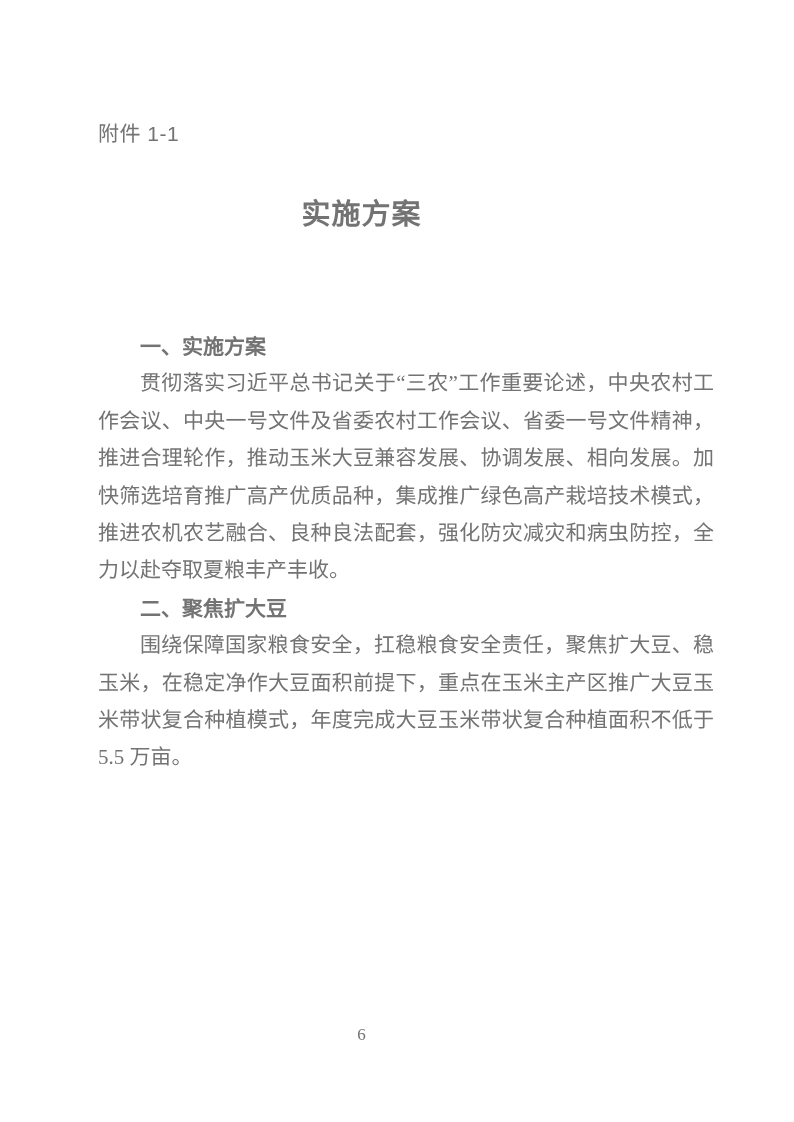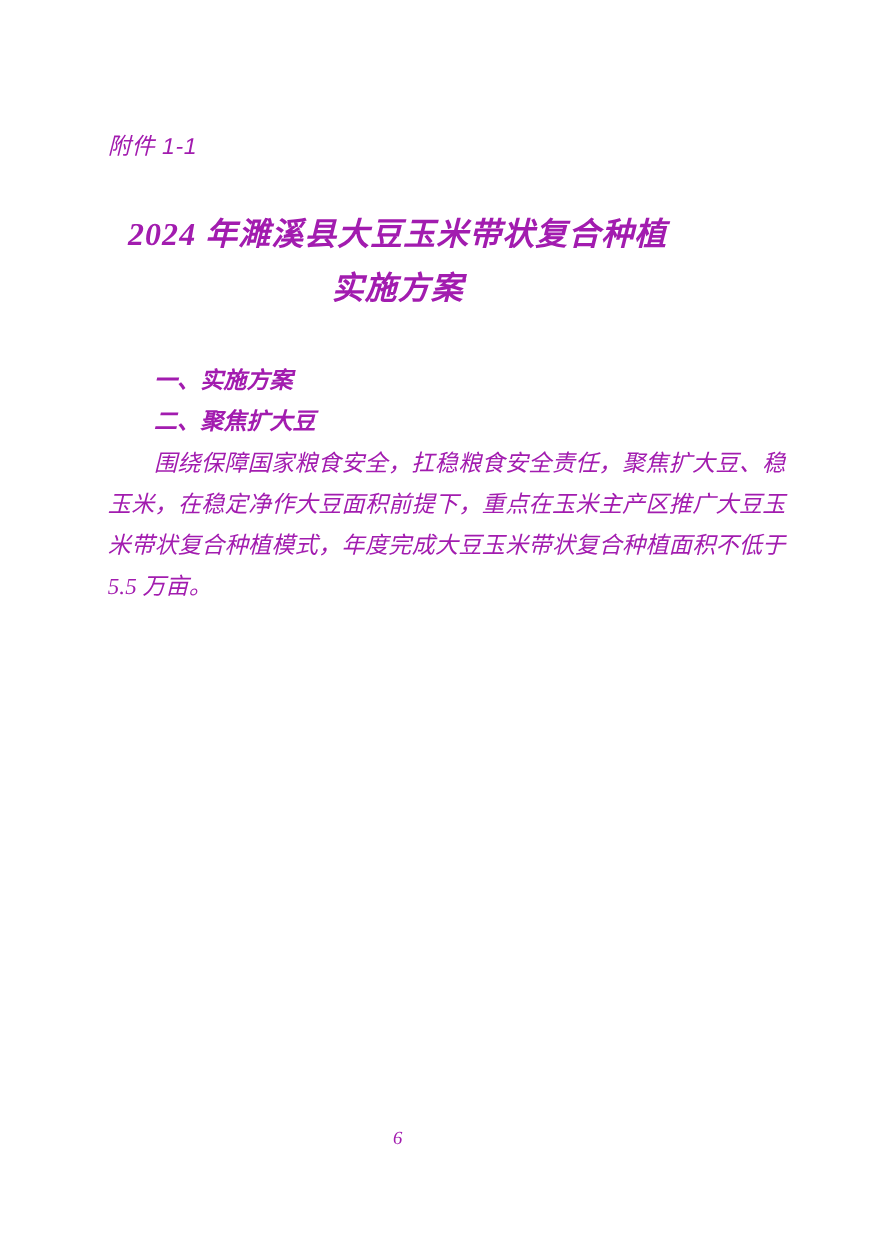--- a/index.html
+++ b/index.html
@@ -5,24 +5,23 @@
   html, body {
     margin: 0;
     padding: 0;
     background: #ffffff;
   }
   .page {
     position: relative;
     width: 723px;
     height: 1122px;
     background: #ffffff;
-    color: #a21caf;
+    color: #737373;
     overflow: hidden;
     font-family: "Liberation Serif", "DejaVu Serif", serif;
-    font-style: italic;
   }
   .attachment-label {
     position: absolute;
     left: 98px;
     top: 121px;
     font-family: "Liberation Sans", "DejaVu Sans", sans-serif;
     font-size: 21px;
     line-height: 26px;
     letter-spacing: 0.5px;
     white-space: pre;
@@ -74,25 +73,25 @@
   }
 </style>
 </head>
 <body>
 
 <div class="page">
 
   <div class="attachment-label">附件 1-1</div>
 
   <div class="doc-title">
-    <div>2024 年濉溪县大豆玉米带状复合种植</div>
     <div>实施方案</div>
   </div>
 
   <div class="doc-body">
     <h2 class="section-heading">一、实施方案</h2>
+    <p class="para">贯彻落实习近平总书记关于“三农”工作重要论述，中央农村工作会议、中央一号文件及省委农村工作会议、省委一号文件精神，推进合理轮作，推动玉米大豆兼容发展、协调发展、相向发展。加快筛选培育推广高产优质品种，集成推广绿色高产栽培技术模式，推进农机农艺融合、良种良法配套，强化防灾减灾和病虫防控，全力以赴夺取夏粮丰产丰收。</p>
     <h2 class="section-heading">二、聚焦扩大豆</h2>
     <p class="para">围绕保障国家粮食安全，扛稳粮食安全责任，聚焦扩大豆、稳玉米，在稳定净作大豆面积前提下，重点在玉米主产区推广大豆玉米带状复合种植模式，年度完成大豆玉米带状复合种植面积不低于 5.5 万亩。</p>
   </div>
 
   <div class="page-number">6</div>
 
 </div>
 
 </body></html>

